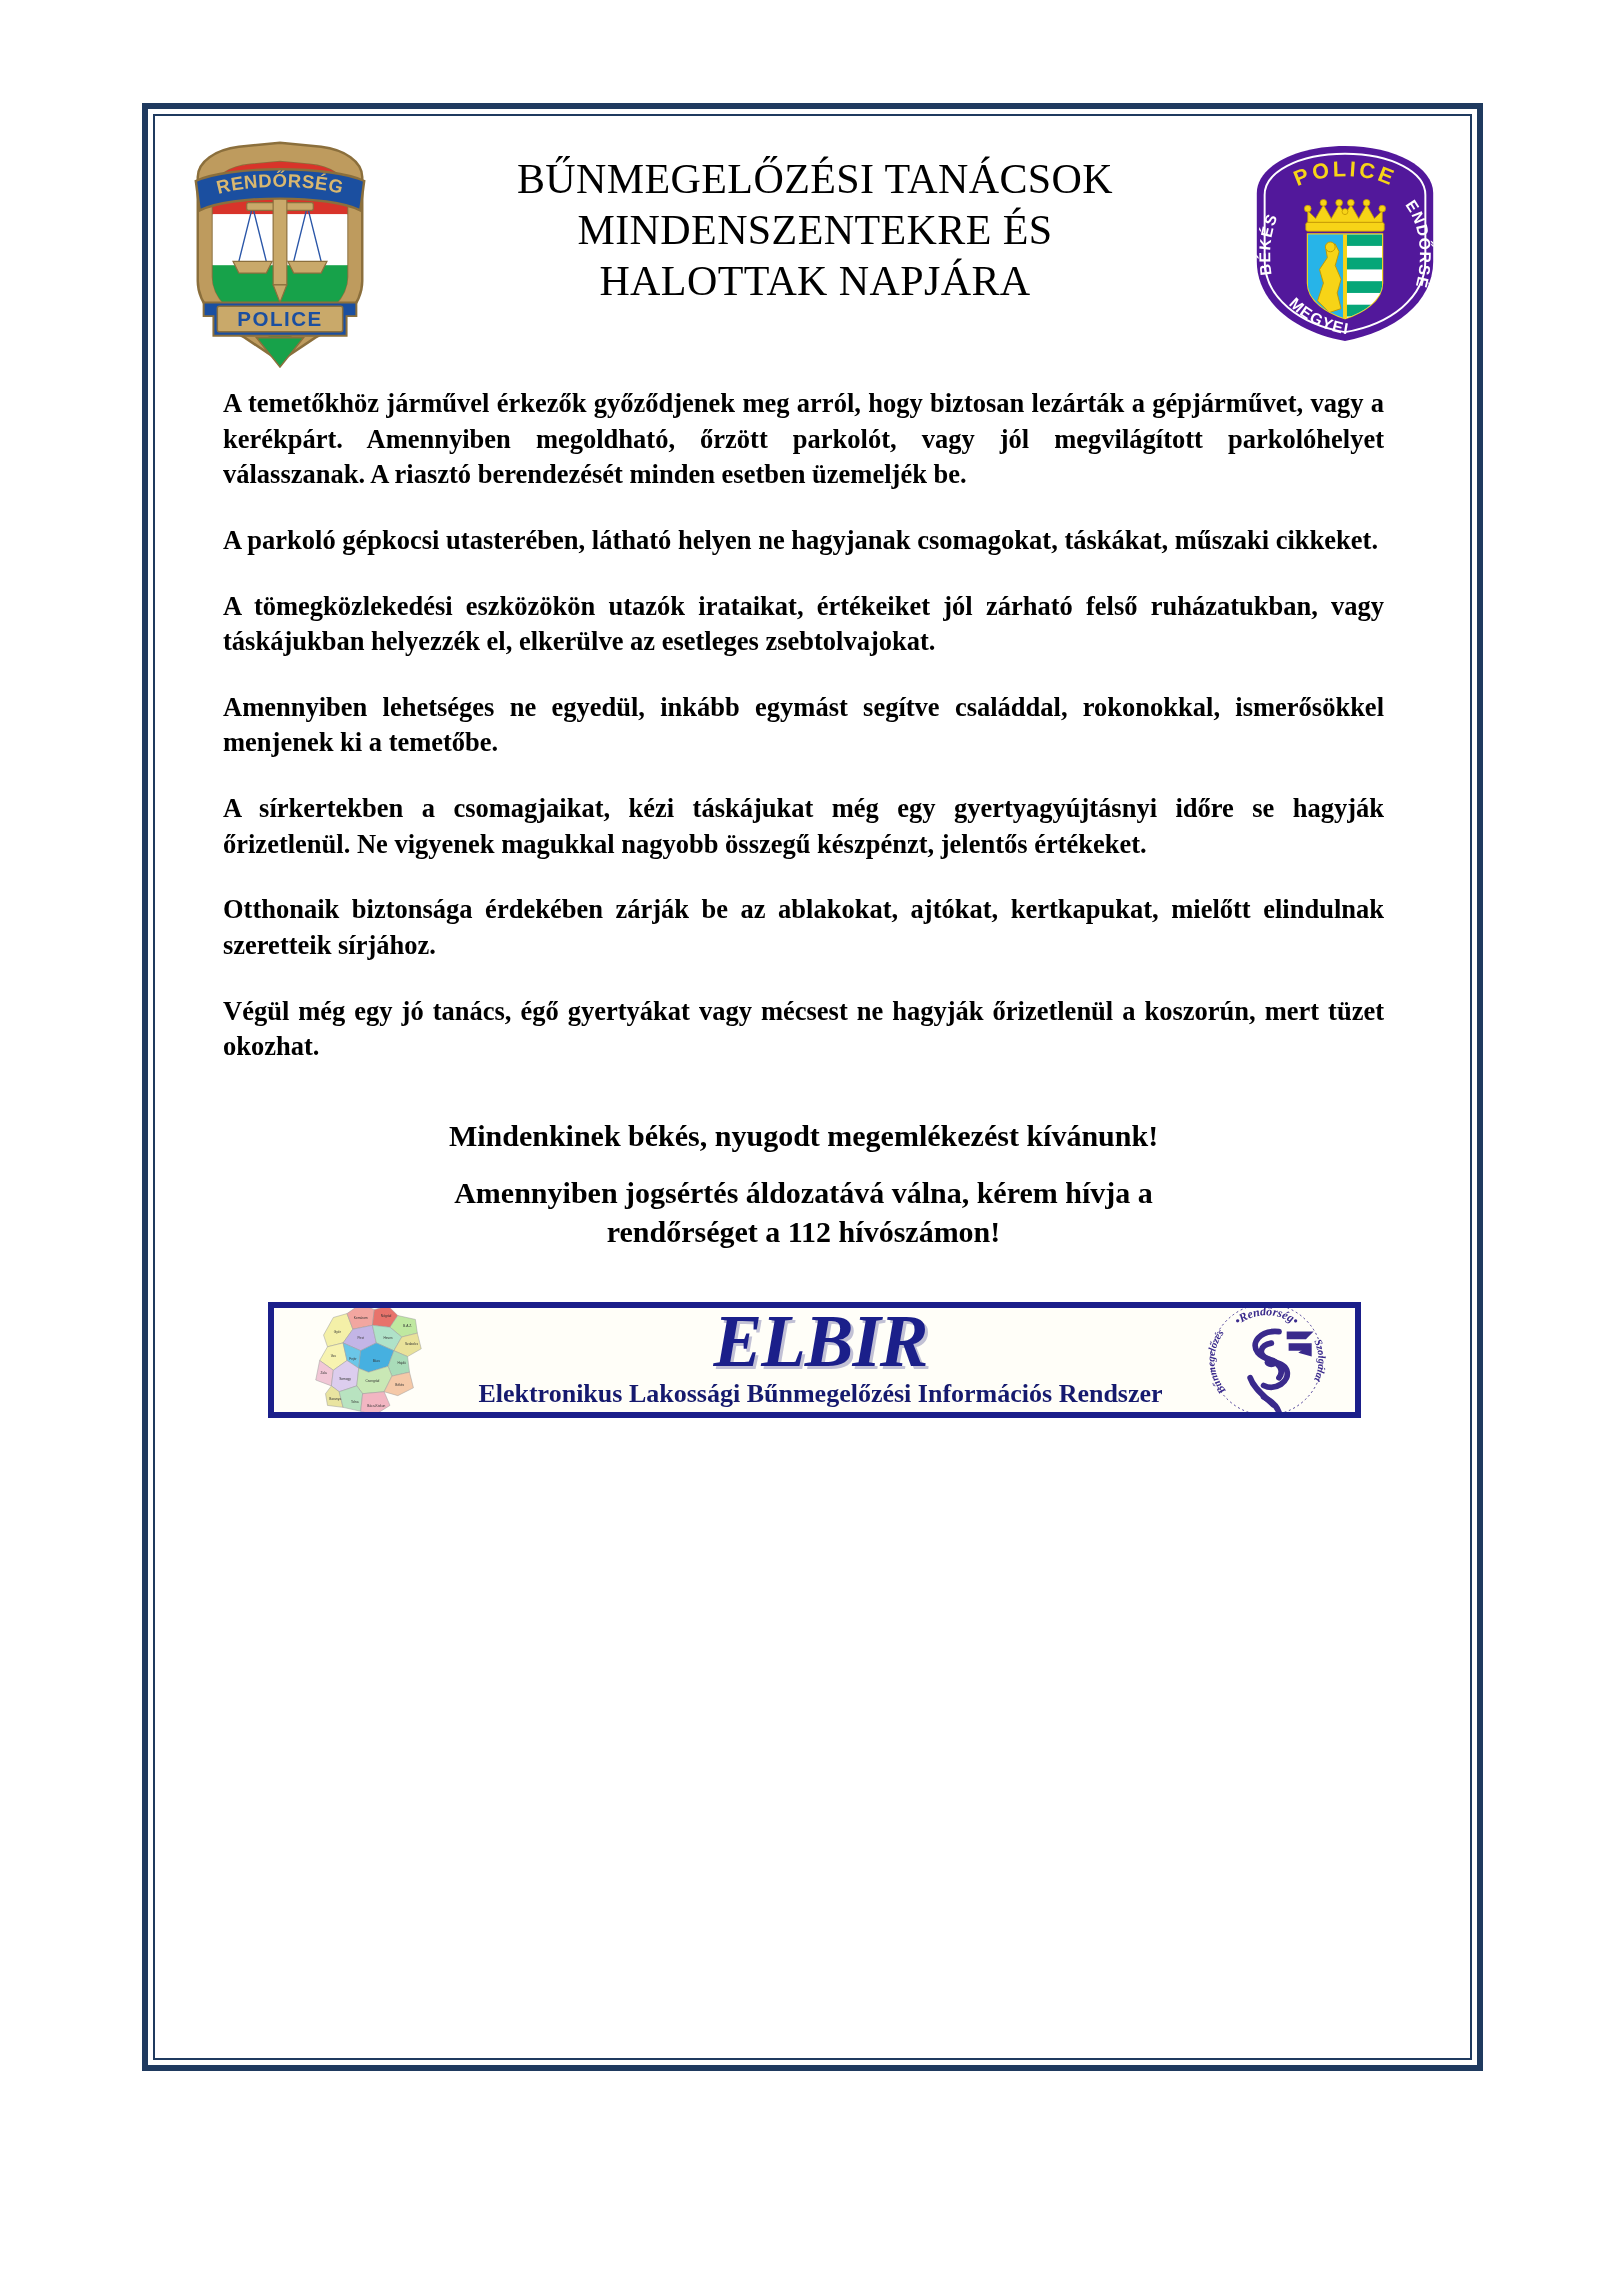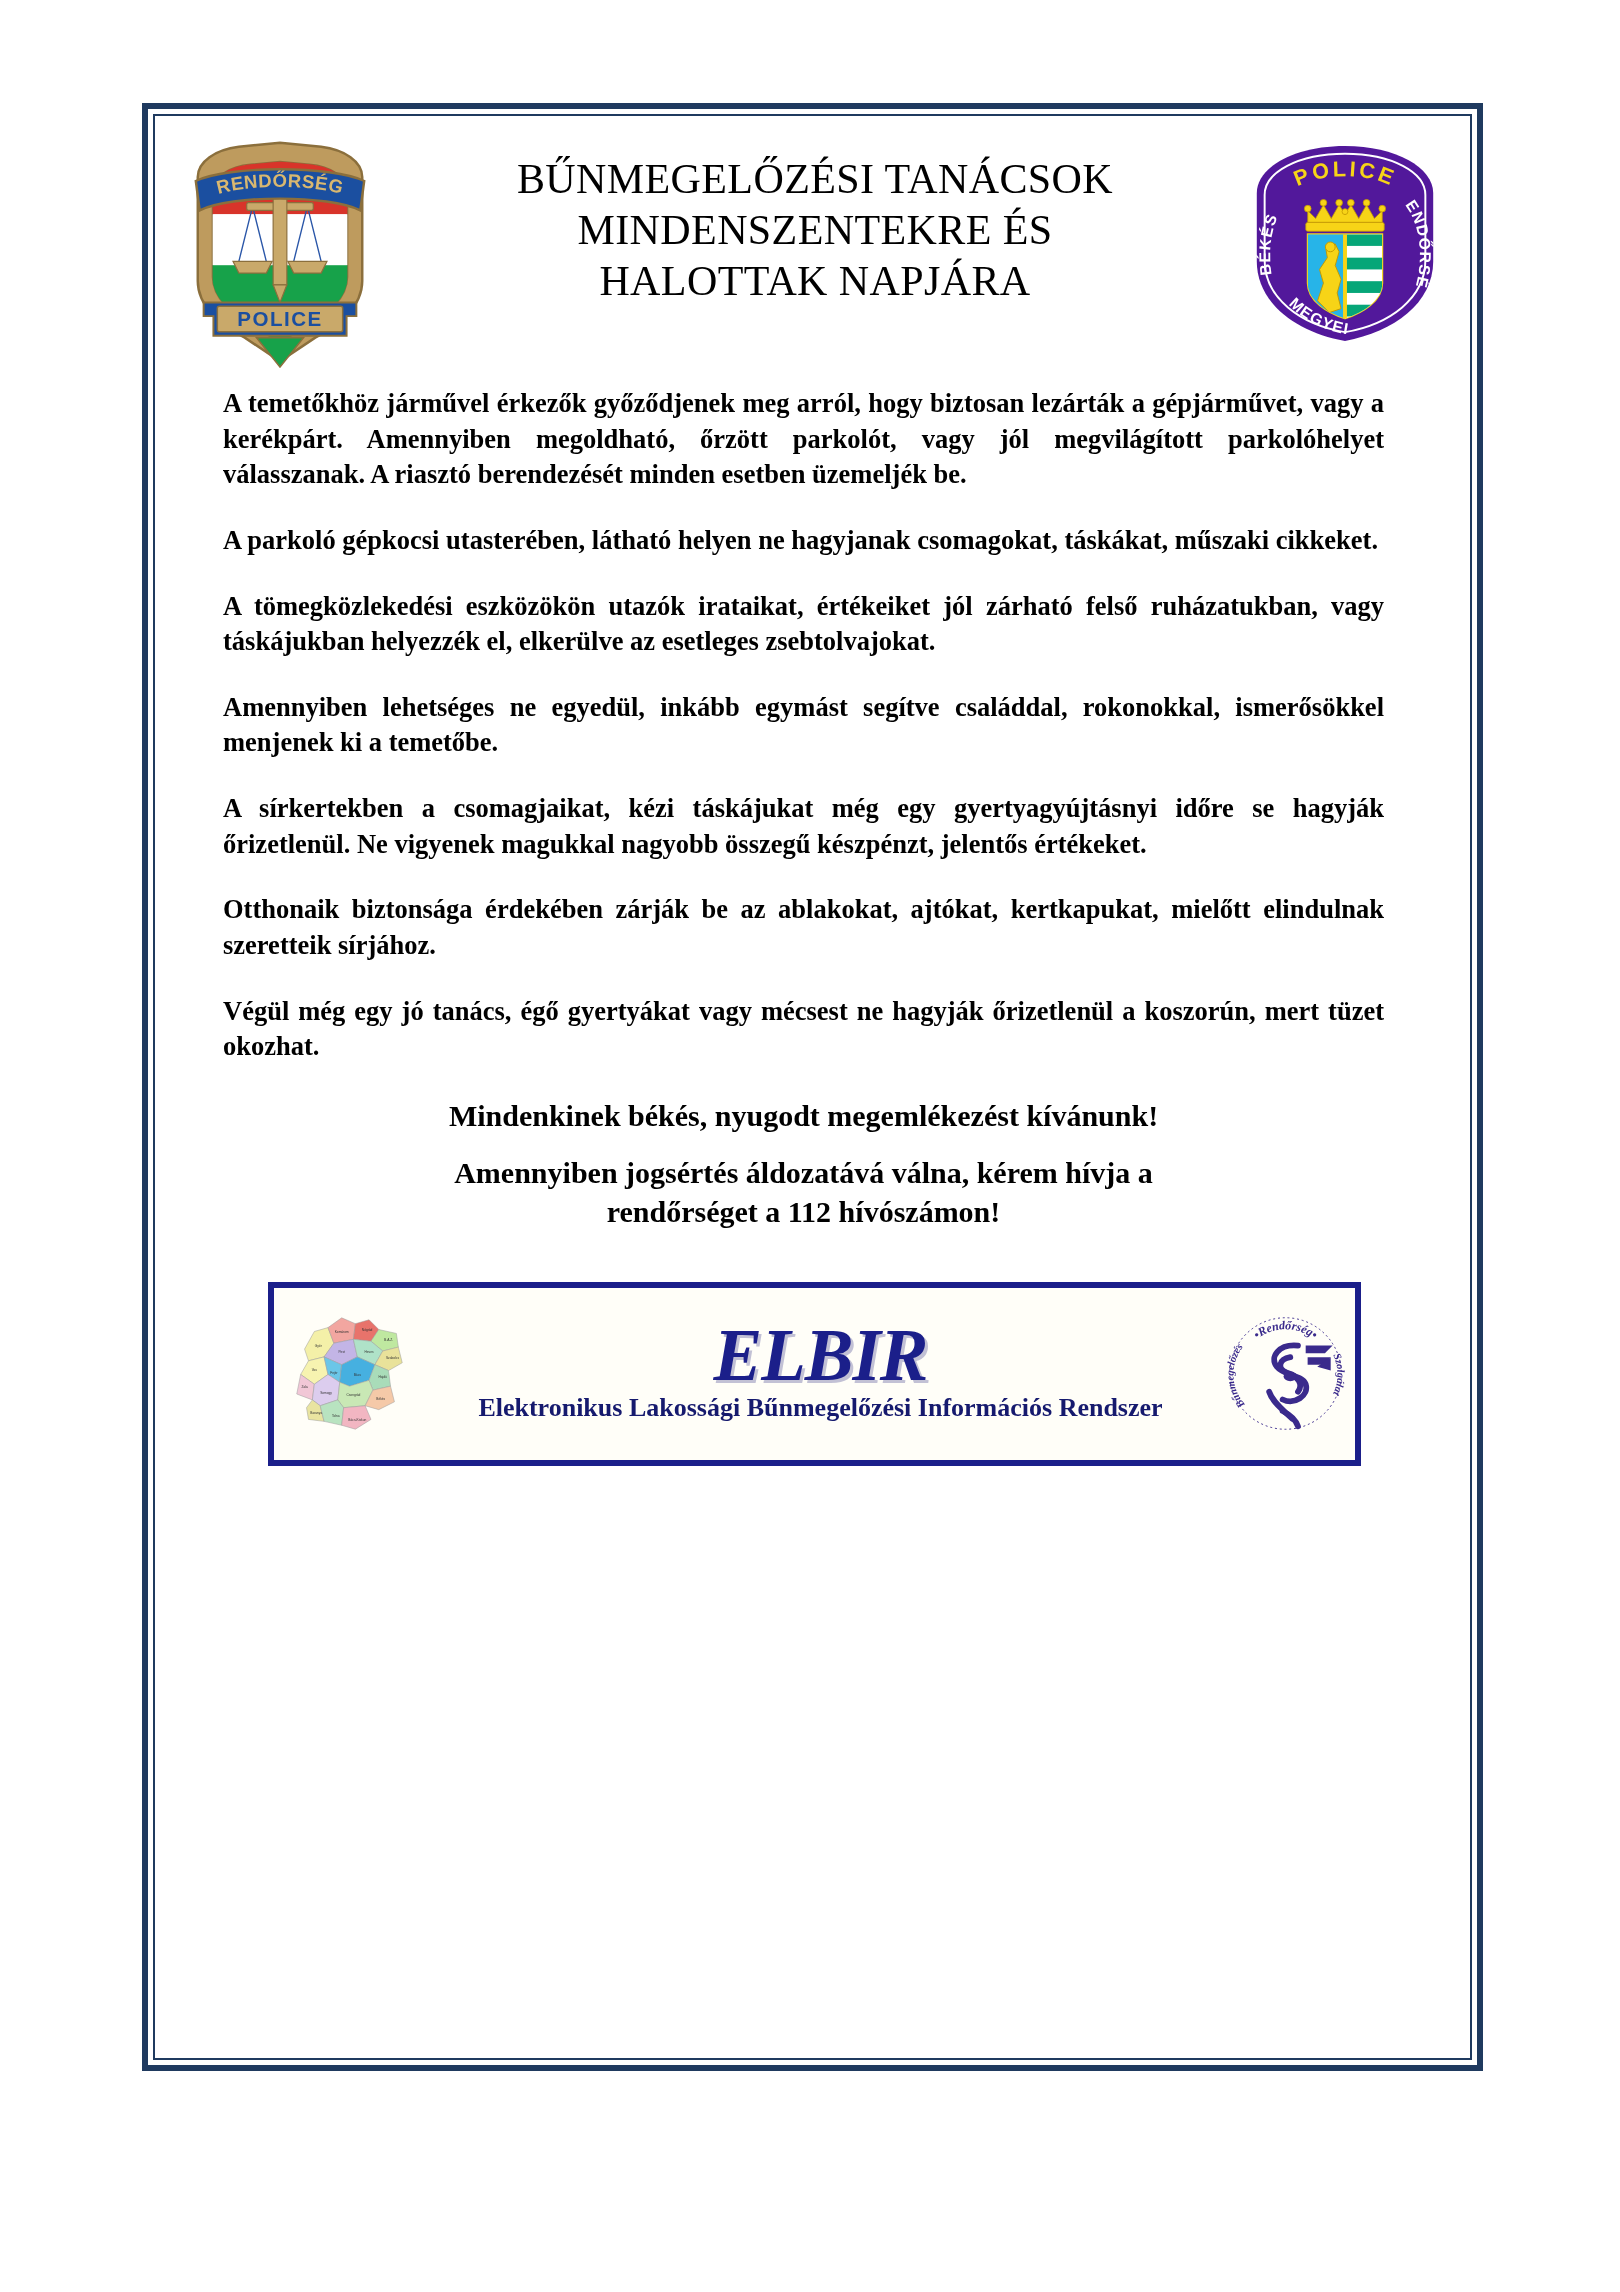--- a/index.html
+++ b/index.html
@@ -89,38 +89,38 @@
 
   .closing {
     font-family: "Liberation Serif", "DejaVu Serif", serif;
     font-weight: bold;
     font-size: 30px;
     line-height: 1.30;
     text-align: center;
     color: #000000;
     margin: 0;
   }
-  .closing-1 { margin-top: 31px; }
+  .closing-1 { margin-top: 51px; }
   .closing-2 { margin-top: 18px; }
 
   
   .elbir-wrap {
     margin-top: 51px;
     padding: 0 116px 0 120px;
   }
   .elbir-box {
     border: 6.9px solid #1B1F8A;
     background: #FFFEF8;
-    height: 184px;
+    height: 116px;
     box-sizing: border-box;
     display: flex;
     align-items: center;
     position: relative;
     overflow: hidden;
-    padding: 0 7px;
+    padding: 0 26px;
   }
   .elbir-map { width: 137px; flex: 0 0 137px; }
   .elbir-center {
     flex: 1 1 auto;
     text-align: center;
     position: relative;
     padding-bottom: 3.9px;
   }
   .elbir-word {
     font-family: "Liberation Serif", "DejaVu Serif", serif;

